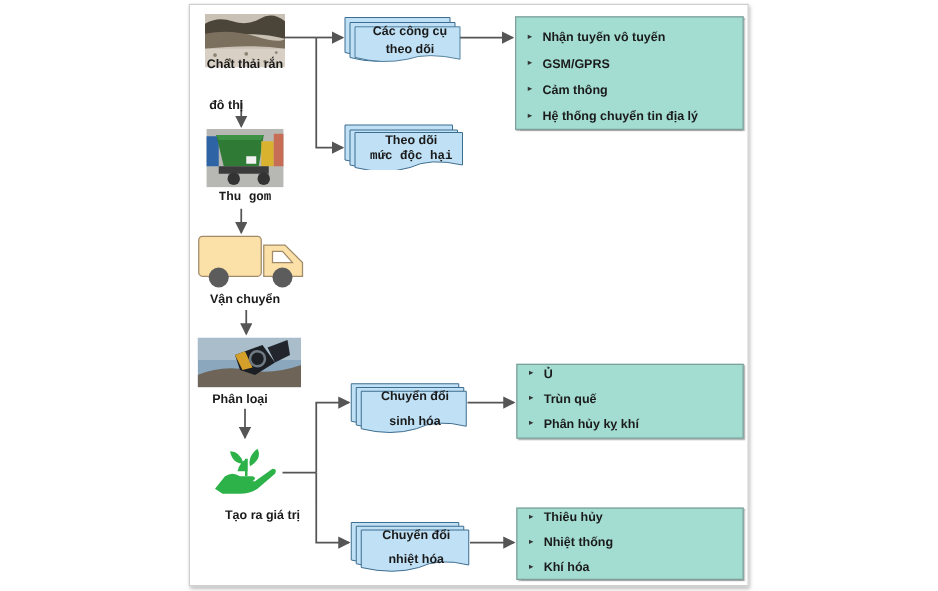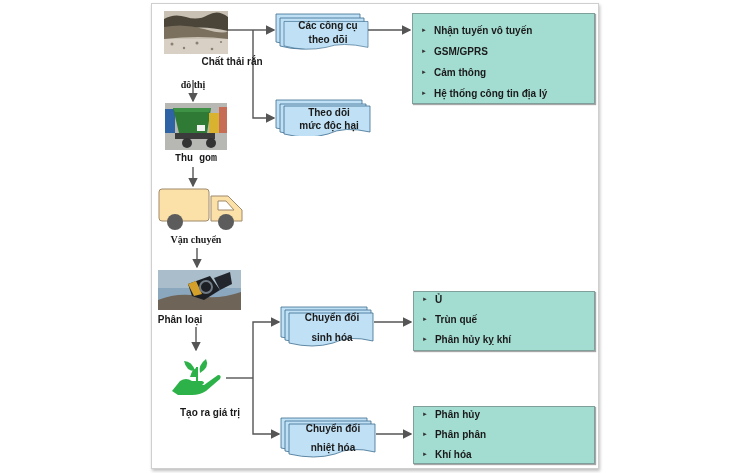--- a/index.html
+++ b/index.html
@@ -57,24 +57,24 @@
     <path d="M0,28 L64,28 L64,43 L0,43 z" fill="#d8d0c4"></path>
     <g fill="#8b8172">
         <circle cx="8" cy="33" r="1.5"></circle>
         <circle cx="20" cy="37" r="1.2"></circle>
         <circle cx="33" cy="32" r="1.5"></circle>
         <circle cx="48" cy="38" r="1.3"></circle>
         <circle cx="57" cy="31" r="1.1"></circle>
       </g>
   </svg>
 </div>
-<div class="label" style="left:158px;top:56px;width:76px;margin-left:36px;">
+<div class="label" style="left:158px;top:46px;width:76px;">
   <div>Chất thải rắn</div>
 </div>
-<div class="label" style="left:158px;top:79px;width:70px;font-family:Liberation Serif, serif;">
+<div class="label" style="left:146px;top:79px;width:70px;">
   <div>đô thị</div>
 </div>
 
 <div class="photo" style="left:165px;top:103px;width:62px;height:47px;">
   <svg width="62" height="47">
     <rect width="62" height="47" fill="#b7b8b4"></rect>
     <rect x="0" y="6" width="10" height="24" fill="#2e63a6"></rect>
     <path d="M8,5 L46,5 L42,30 L14,30 z" fill="#2f7a35"></path>
     <path d="M8,5 L46,5 L44,9 L10,9 z" fill="#3d9246"></path>
     <rect x="44" y="10" width="10" height="20" fill="#d9b230"></rect>
@@ -89,34 +89,34 @@
 
 <div class="abs" style="left:158px;top:188px;width:86px;height:44px;">
   <svg width="86" height="44">
     <rect x="1" y="1" width="50" height="32" rx="3" fill="#fbe0a8" stroke="#a08a6a" stroke-width="1"></rect>
     <path d="M53,8 L70,8 L84,22 L84,33 L53,33 z" fill="#fbe0a8" stroke="#a08a6a" stroke-width="1"></path>
     <path d="M60,13 L68,13 L76,22 L60,22 z" fill="#ffffff" stroke="#a08a6a" stroke-width="1"></path>
     <circle cx="17" cy="34" r="8" fill="#5c5c5c"></circle>
     <circle cx="68" cy="34" r="8" fill="#5c5c5c"></circle>
   </svg>
 </div>
-<div class="label" style="left:158px;top:234px;width:76px;font-family:Liberation Serif, serif;">Vận chuyển</div>
+<div class="label" style="left:158px;top:234px;width:76px;">Vận chuyển</div>
 
 <div class="photo" style="left:158px;top:270px;width:83px;height:40px;">
   <svg width="83" height="40">
     <rect width="83" height="40" fill="#8aa7bd"></rect>
     <rect y="0" width="83" height="18" fill="#a9bdcb"></rect>
     <path d="M0,30 Q20,22 40,26 T83,22 L83,40 L0,40 z" fill="#6e6458"></path>
     <path d="M30,14 L52,6 L62,20 L46,30 L34,26 z" fill="#1c1f24"></path>
     <path d="M30,14 L38,11 L44,24 L36,26 z" fill="#d5a02a"></path>
     <circle cx="48" cy="17" r="6" fill="none" stroke="#6f7a84" stroke-width="2"></circle>
     <path d="M56,8 L72,2 L74,14 L62,20 z" fill="#22262c"></path>
   </svg>
 </div>
-<div class="label" style="left:142px;top:314px;width:76px;">Phân loại</div>
+<div class="label" style="left:154px;top:314px;width:76px;">Phân loại</div>
 
 <div class="abs" style="left:170px;top:357px;width:54px;height:40px;">
   <svg width="54" height="40">
     <g fill="#2db24a">
       <path d="M20,20 Q22,12 28,10 L28,20 z"></path>
       <path d="M14,4 Q22,4 25,14 Q16,14 14,4 z"></path>
       <path d="M36,2 Q40,10 30,16 Q28,8 36,2 z"></path>
       <rect x="26" y="10" width="2" height="14"></rect>
       <path d="M2,34 L10,24 Q16,20 22,24 L32,24 Q36,25 32,28 L22,28 L34,28 L48,18 Q52,18 50,22 L36,34 Q30,38 22,38 L8,38 z"></path>
     </g>
@@ -134,21 +134,21 @@
   <div class="t" style="top:24px;left:6px;">theo dõi</div>
 </div>
 
 <div class="doc" style="left:274px;top:96px;width:98px;height:40px;">
   <svg width="98" height="40">
     <path d="M2,4 L88,4 L88,30 Q62,24 46,32 Q26,38 2,32 z" fill="#bfe0f5" stroke="#3d6d8f" stroke-width="0.8"></path>
     <path d="M6,8 L92,8 L92,34 Q66,28 50,36 Q30,42 6,36 z" fill="#bfe0f5" stroke="#3d6d8f" stroke-width="0.8"></path>
     <path d="M10,10 L96,10 L96,36 Q70,30 54,38 Q34,44 10,38 z" fill="#bfe0f5" stroke="#3d6d8f" stroke-width="0.8"></path>
   </svg>
   <div class="t" style="top:11px;left:6px;">Theo dõi</div>
-  <div class="t" style="top:24px;left:6px;">mức độc hại</div>
+  <div class="t" style="top:24px;left:6px;font-family:Liberation Mono, monospace;">mức độc hại</div>
 </div>
 
 <div class="doc" style="left:279px;top:303px;width:98px;height:44px;">
   <svg width="98" height="44">
     <path d="M2,4 L88,4 L88,32 Q62,26 46,34 Q26,40 2,34 z" fill="#bfe0f5" stroke="#3d6d8f" stroke-width="0.8"></path>
     <path d="M6,7 L92,7 L92,35 Q66,29 50,37 Q30,43 6,37 z" fill="#bfe0f5" stroke="#3d6d8f" stroke-width="0.8"></path>
     <path d="M10,10 L94,10 L94,38 Q70,32 54,40 Q34,46 10,40 z" fill="#bfe0f5" stroke="#3d6d8f" stroke-width="0.8"></path>
   </svg>
   <div class="t" style="top:9px;left:4px;">Chuyển đổi</div>
   <div class="t" style="top:29px;left:4px;">sinh hóa</div>
@@ -161,26 +161,26 @@
     <path d="M10,10 L96,10 L96,38 Q72,32 56,40 Q36,46 10,40 z" fill="#bfe0f5" stroke="#3d6d8f" stroke-width="0.8"></path>
   </svg>
   <div class="t" style="top:9px;left:4px;">Chuyển đổi</div>
   <div class="t" style="top:28px;left:4px;">nhiệt hóa</div>
 </div>
 
 <div class="teal" style="left:412px;top:13px;width:181px;height:89px;">
   <div class="item" style="top:11px;"><span class="bullet">►</span><span>Nhận tuyến vô tuyến</span></div>
   <div class="item" style="top:32px;"><span class="bullet">►</span><span>GSM/GPRS</span></div>
   <div class="item" style="top:53px;"><span class="bullet">►</span><span>Cảm thông</span></div>
-  <div class="item" style="top:74px;"><span class="bullet">►</span><span>Hệ thống công tin địa lý</span></div>
+  <div class="item" style="top:74px;"><span class="bullet">►</span><span>Hệ thống chuyển tin địa lý</span></div>
 </div>
 
 <div class="teal" style="left:413px;top:291px;width:180px;height:58px;">
   <div class="item" style="top:2px;"><span class="bullet">►</span><span>Ủ</span></div>
   <div class="item" style="top:22px;"><span class="bullet">►</span><span>Trùn quế</span></div>
   <div class="item" style="top:42px;"><span class="bullet">►</span><span>Phân hủy kỵ khí</span></div>
 </div>
 
 <div class="teal" style="left:413px;top:406px;width:180px;height:56px;">
-  <div class="item" style="top:2px;"><span class="bullet">►</span><span>Phân hủy</span></div>
-  <div class="item" style="top:22px;"><span class="bullet">►</span><span>Phân phân</span></div>
+  <div class="item" style="top:2px;"><span class="bullet">►</span><span>Thiêu hủy</span></div>
+  <div class="item" style="top:22px;"><span class="bullet">►</span><span>Nhiệt thống</span></div>
   <div class="item" style="top:42px;"><span class="bullet">►</span><span>Khí hóa</span></div>
 </div>
 
 </body></html>

